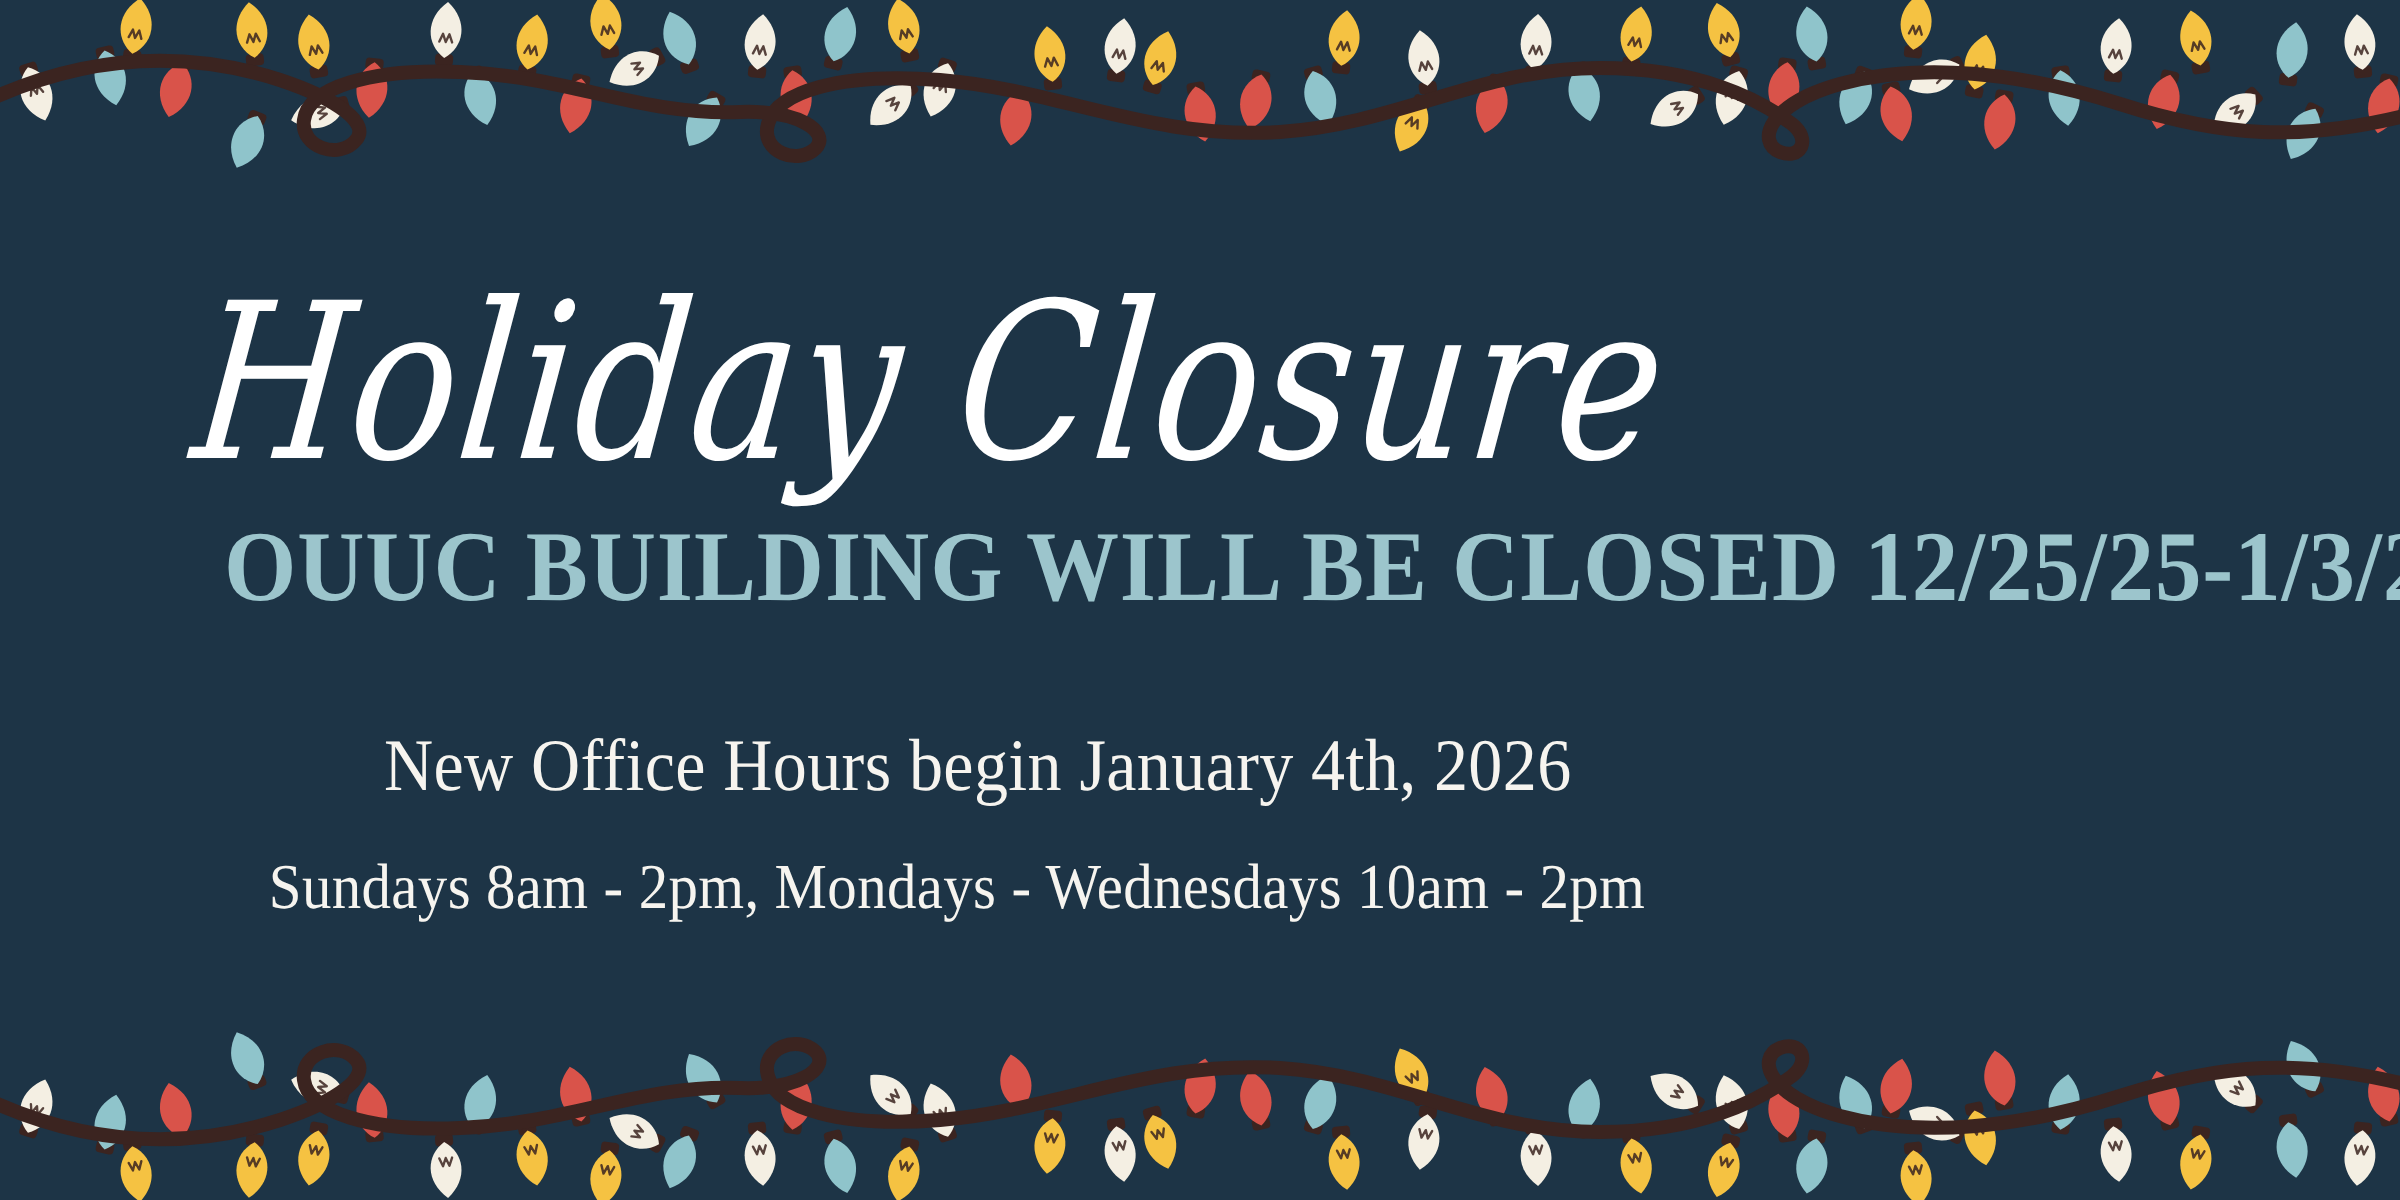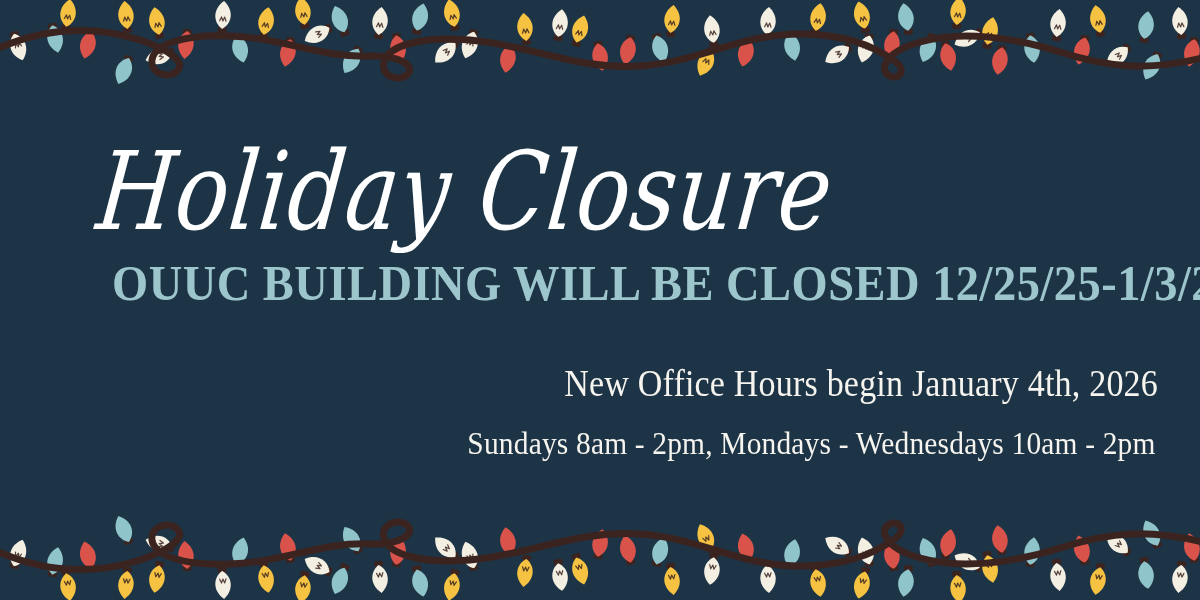--- a/index.html
+++ b/index.html
@@ -69,21 +69,21 @@
     transform: scaleX(0.93);
     transform-origin: left top;
     letter-spacing: 0.5px;
   }
 
   .body-lines {
     position: absolute;
     left: 0;
     top: 362px;
     width: 1200px;
-    text-align: right;
+    text-align: left;
     color: #f6f4ef;
   }
   .body-line-1 {
     font-family: "Liberation Serif", serif;
     font-weight: 400;
     font-size: 37px;
     line-height: 1.18;
     white-space: nowrap;
     transform: scaleX(0.92);
     letter-spacing: 0.2px;

